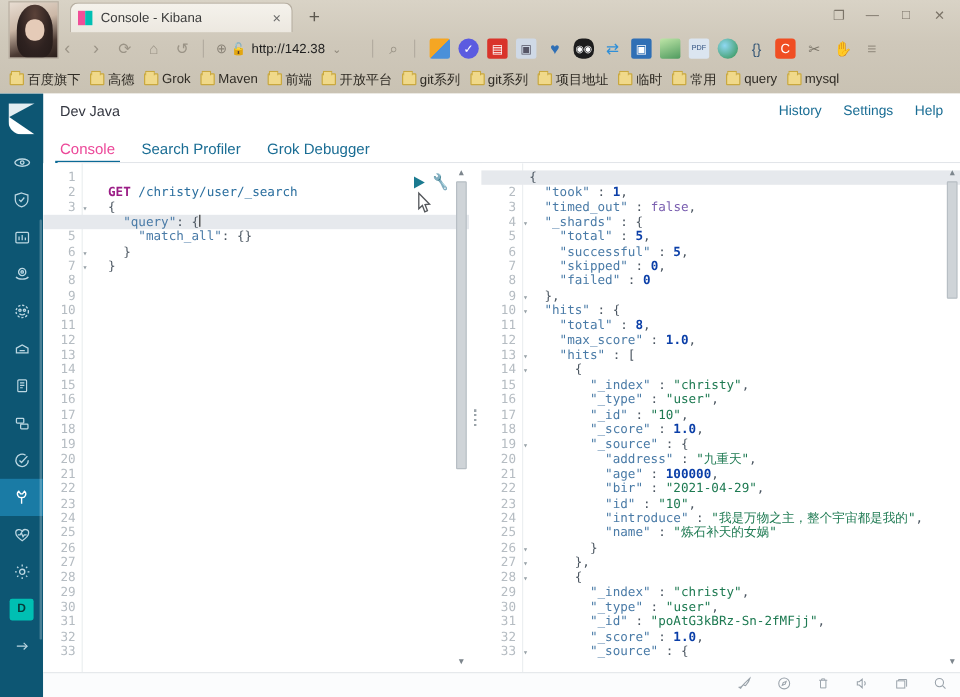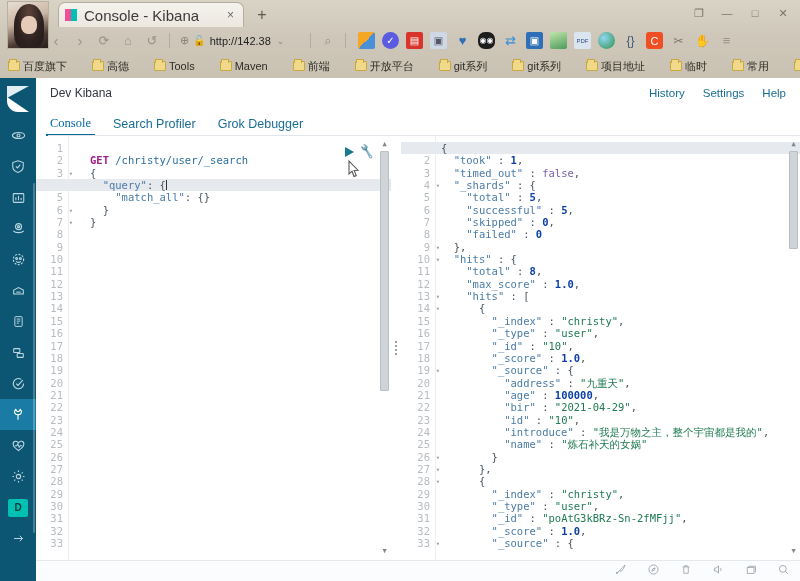--- a/index.html
+++ b/index.html
@@ -45,21 +45,21 @@
     width:12px; height:12px; margin-right:7px; flex:none; position:relative;
   }
   .tab .favicon::before{
     content:""; position:absolute; left:0; top:0; width:6px; height:12px;
     background:#f04e98;
   }
   .tab .favicon::after{
     content:""; position:absolute; left:6px; top:0; width:6px; height:12px;
     background:#00bfb3;
   }
-  .tab .ttl{ font-size:15px; color:#3b3b3b; white-space:nowrap; overflow:hidden; }
+  .tab .ttl{ font-size:11px; color:#3b3b3b; white-space:nowrap; overflow:hidden; }
   .tab .tclose{
     margin-left:auto; font-size:12px; color:#6b6b6b; line-height:1;
     padding:0 3px; cursor:pointer;
   }
   .newtab{
     position:absolute; left:252px; top:5px; width:20px; height:20px;
     color:#5d5950; font-size:16px; text-align:center; line-height:19px;
   }
   .wincontrols{
     position:absolute; right:4px; top:3px; display:flex; gap:2px; align-items:center;
@@ -89,21 +89,21 @@
   .urlbox .lock{ color:#b94a3f; font-size:10px; }
   .urlbox .utxt{ white-space:nowrap; overflow:hidden; color:#1f1f1f; }
   .urlbox .ucaret{ color:#8d8679; font-size:9px; margin-left:2px; }
   .ext-icons{ display:flex; align-items:center; gap:7px; margin-left:6px; }
   .exi{ width:17px; height:17px; flex:none; position:relative; border-radius:2px;
         display:flex; align-items:center; justify-content:center; font-size:10px;}
 
   
   .bookmarks{
     position:absolute; left:0; top:54px; width:673px; height:24px;
-    display:flex; align-items:center; padding:0 4px; gap:17px;
+    display:flex; align-items:center; padding:0 4px; gap:0;
     font-size:11px; color:#2f2b24;
   }
   .bm{ display:flex; align-items:center; gap:3px; padding:2px 4px; white-space:nowrap; }
   .bm .folder{
     width:12px; height:10px; flex:none; position:relative;
     background:#f0d98a; border:1px solid #c9a83f; border-radius:1px;
   }
   .bm .folder::before{
     content:""; position:absolute; left:0; top:-3px; width:6px; height:3px;
     background:#f0d98a; border:1px solid #c9a83f; border-bottom:none;
@@ -161,21 +161,21 @@
   .kb-title{ font-size:12px; color:#343741; }
   .kb-topright{ margin-left:auto; display:flex; gap:18px; }
   .kb-topright span{ font-size:11.5px; color:#1a6d94; }
   .kb-tabs{
     position:relative; height:28px; display:flex; align-items:flex-end;
     padding:0 14px; gap:22px;
   }
   .kb-tab{
     font-size:12.5px; color:#1a6d94; padding-bottom:5px; position:relative;
   }
-  .kb-tab.sel{ color:#0369a1;font-family:Liberation Serif, serif; }
+  .kb-tab.sel{ color:#ec4899; }
   .kb-tab.sel::after{
     content:""; position:absolute; left:-4px; right:-4px; bottom:0; height:2px;
     background:#0b6a96;
   }
   .kb-tabs-underline{
     position:absolute; left:12px; right:0; bottom:0; height:1px; background:#e2e5e9;
   }
 
   
   .editors{
@@ -342,21 +342,21 @@
       <div class="bm">
           <span class="folder"></span>
           <span>百度旗下</span>
         </div>
       <div class="bm">
           <span class="folder"></span>
           <span>高德</span>
         </div>
       <div class="bm">
           <span class="folder"></span>
-          <span>Tools</span>
+          <span>Grok</span>
         </div>
       <div class="bm">
           <span class="folder"></span>
           <span>Maven</span>
         </div>
       <div class="bm">
           <span class="folder"></span>
           <span>前端</span>
         </div>
       <div class="bm">
@@ -382,21 +382,21 @@
       <div class="bm">
           <span class="folder"></span>
           <span>常用</span>
         </div>
       <div class="bm">
           <span class="folder"></span>
           <span>query</span>
         </div>
       <div class="bm">
           <span class="folder"></span>
-          <span>took</span>
+          <span>mysql</span>
         </div>
     </div>
   </div>
 
   <div class="kb">
 
     <div class="kb-side">
       <div class="kb-logo">
           <span class="mark"></span>
         </div>
@@ -488,21 +488,21 @@
             <polyline points="9.5,4.6 13,8 9.5,11.4"></polyline>
           </svg>
       </div>
 
       <div class="kb-side-scroll"></div>
     </div>
 
     <div class="kb-main">
 
       <div class="kb-topbar">
-        <span class="kb-title">Dev Kibana</span>
+        <span class="kb-title">Dev Java</span>
         <span class="kb-topright">
           <span>History</span>
           <span>Settings</span>
           <span>Help</span>
         </span>
       </div>
 
       <div class="kb-tabs">
         <span class="kb-tab sel">Console</span>
         <span class="kb-tab">Search Profiler</span>

